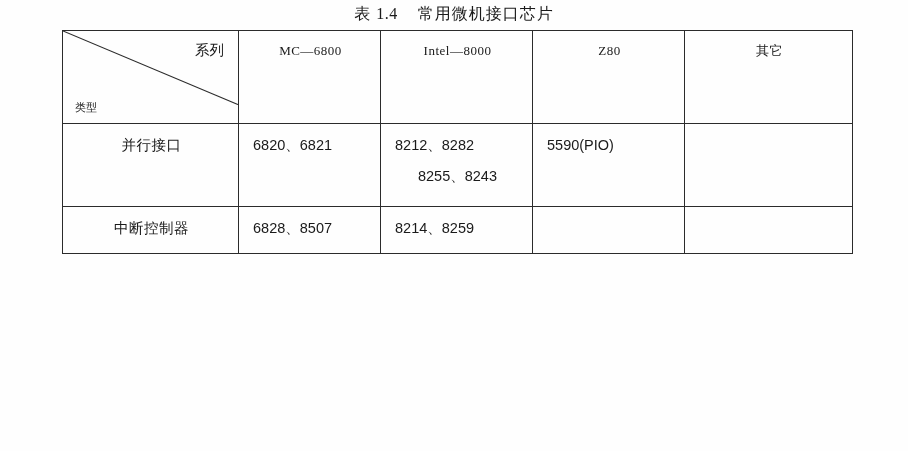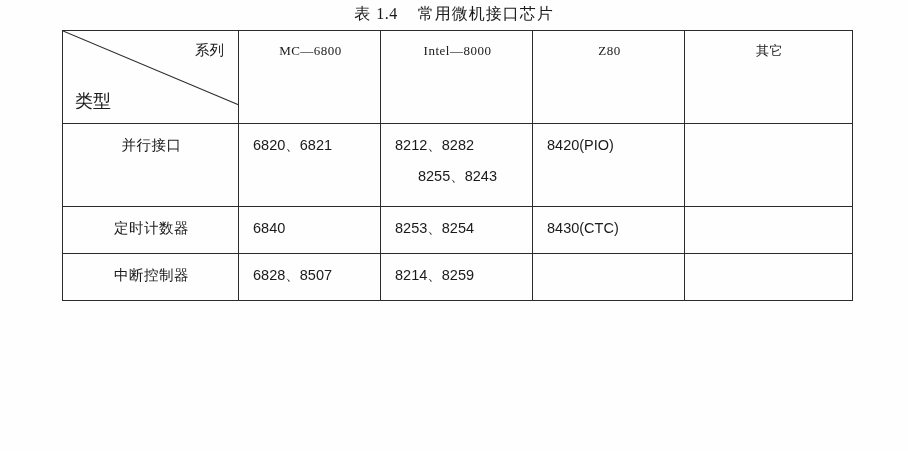--- a/index.html
+++ b/index.html
@@ -77,21 +77,21 @@
   td.corner .series-label {
     position: absolute;
     right: 14px;
     top: 7px;
     font-size: 14.5px;
   }
   td.corner .type-label {
     position: absolute;
     left: 12px;
     bottom: 6px;
-    font-size: 18px;
+    font-size: 11px;
   }
   td.head {
     text-align: center;
     vertical-align: middle;
     font-size: 13px;
     letter-spacing: 0.5px;
     padding: 9px 6px;
   }
   td.rowhead {
     padding-left: 26px;
@@ -145,44 +145,29 @@
         <tr>
           <td class="rowhead tall-1">并行接口</td>
           <td class="tall-1">
             <span class="cellline mono-ish">6820、6821</span>
           </td>
           <td class="tall-1">
             <span class="cellline mono-ish">8212、8282</span>
             <span class="cellline mono-ish">8255、8243</span>
           </td>
           <td class="tall-1">
-            <span class="cellline mono-ish">8420(PIO)</span>
+            <span class="cellline mono-ish">5590(PIO)</span>
           </td>
           <td class="tall-1">
             <span class="cellline mono-ish"></span>
           </td>
         </tr>
 
 
 
-        <tr>
-          <td class="rowhead short">定时计数器</td>
-          <td class="short">
-            <span class="cellline mono-ish">6840</span>
-          </td>
-          <td class="short">
-            <span class="cellline mono-ish">8253、8254</span>
-          </td>
-          <td class="short">
-            <span class="cellline mono-ish">8430(CTC)</span>
-          </td>
-          <td class="short">
-            <span class="cellline mono-ish"></span>
-          </td>
-        </tr>
 
         <tr>
           <td class="rowhead short">中断控制器</td>
           <td class="short">
             <span class="cellline mono-ish">6828、8507</span>
           </td>
           <td class="short">
             <span class="cellline mono-ish">8214、8259</span>
           </td>
           <td class="short">

